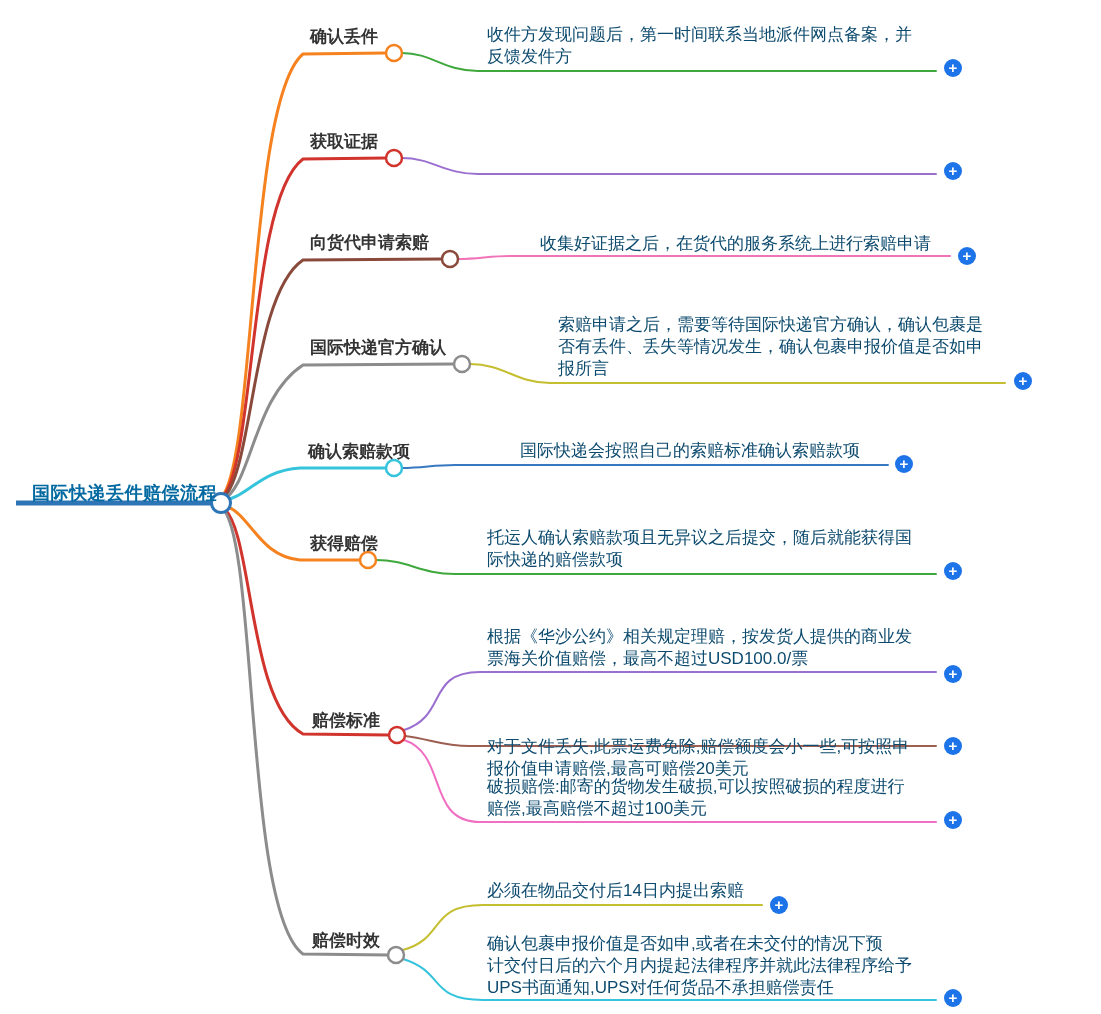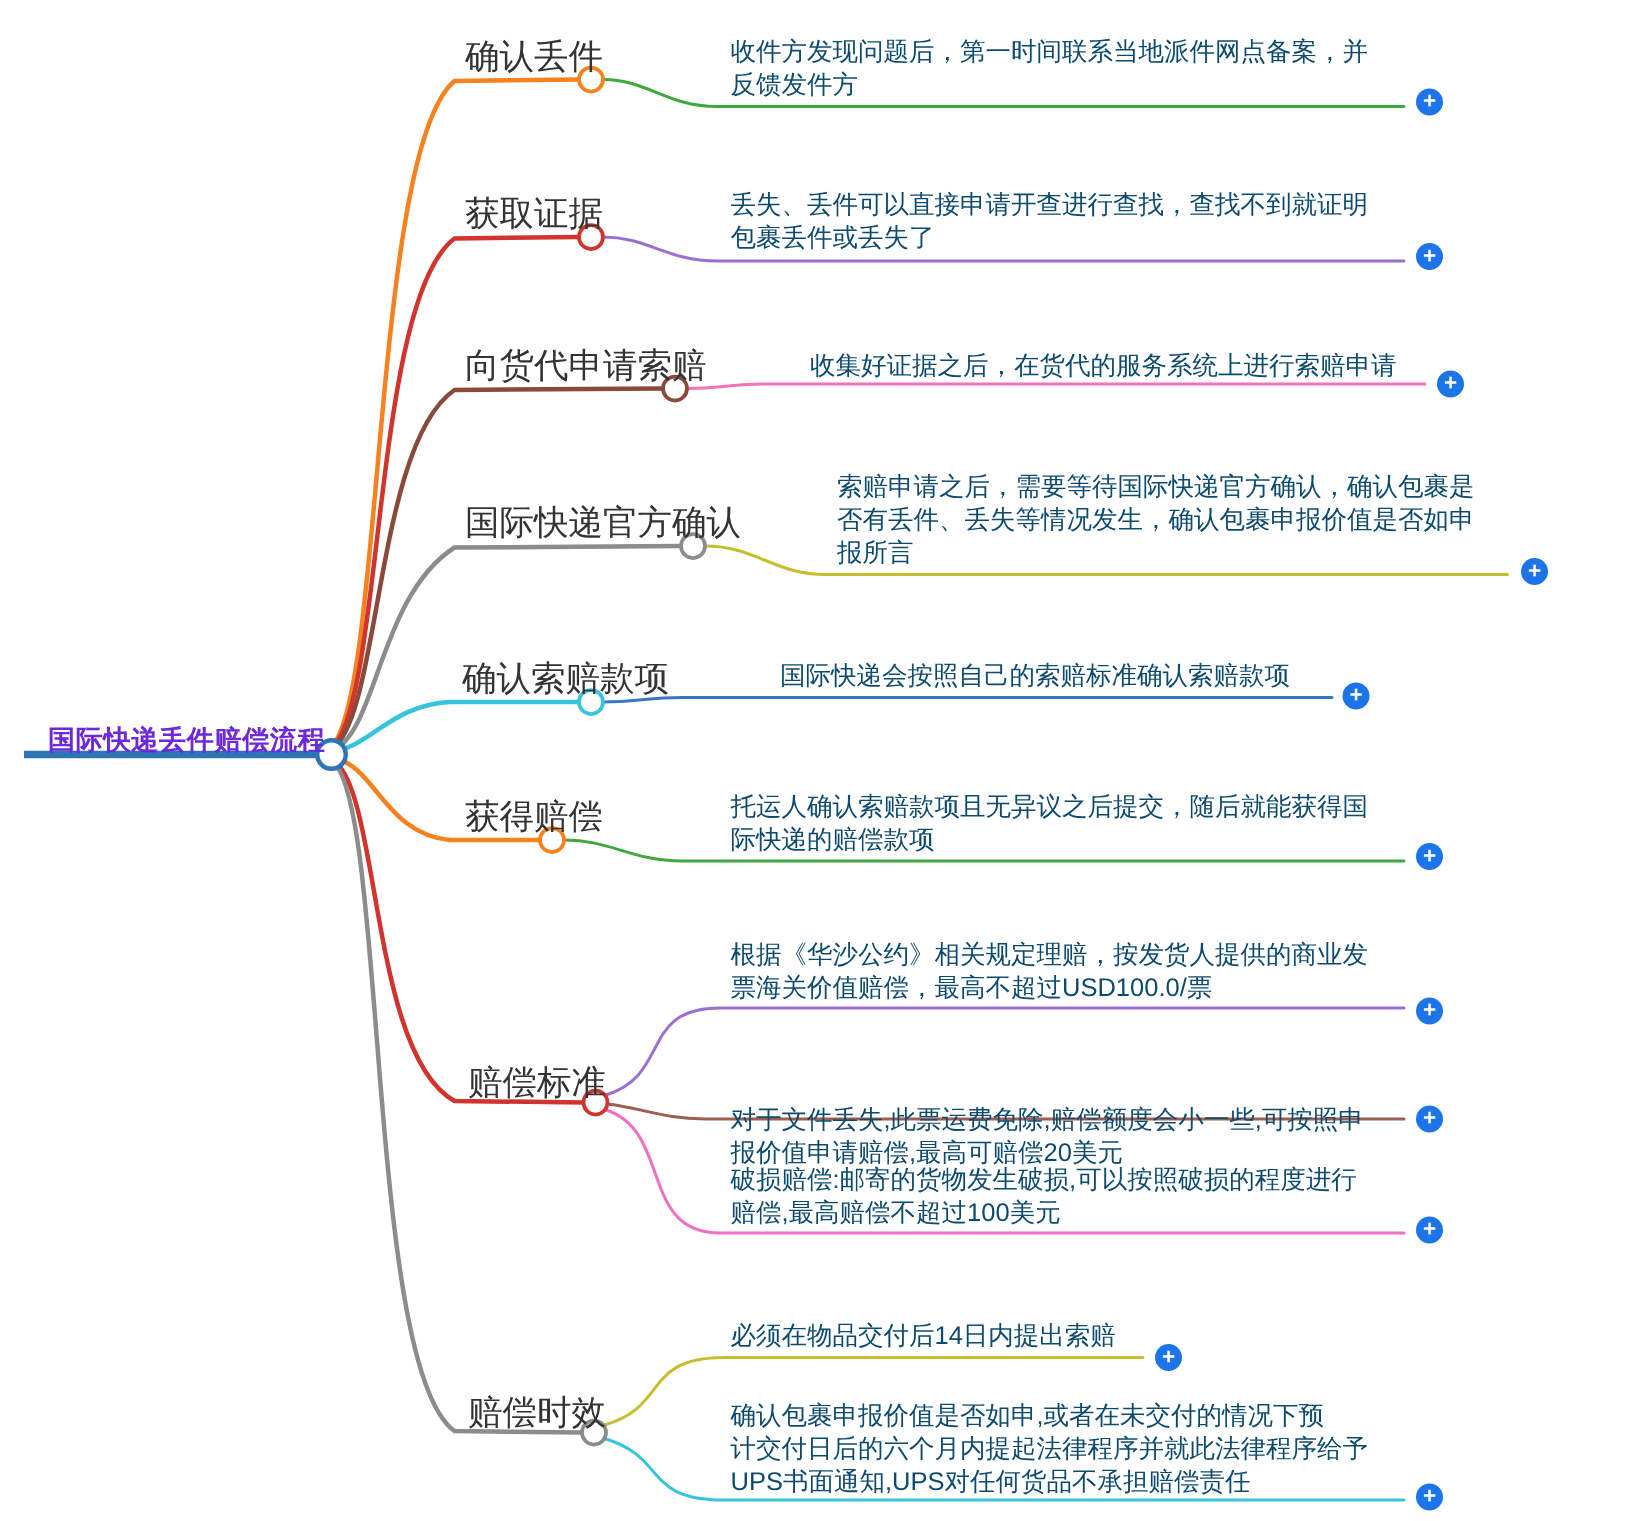--- a/index.html
+++ b/index.html
@@ -8,25 +8,25 @@
     font-family:"Liberation Sans","DejaVu Sans",sans-serif;
   }
   .canvas{position:absolute;inset:0;}
   svg.wires{position:absolute;left:0;top:0;}
   path.main{fill:none;stroke-width:3;stroke-linecap:round;}
   path.sub{fill:none;stroke-width:2;stroke-linecap:round;}
   path.rootline{fill:none;stroke-width:5;stroke-linecap:butt;}
   circle.node{fill:#ffffff;stroke-width:2.5;}
   circle.rootnode{fill:#ffffff;stroke-width:3;}
   .root-label{
-    position:absolute;left:32px;top:481px;font-size:18px;font-weight:bold;color:#6d28d9;
+    position:absolute;left:32px;top:481px;font-size:18px;font-weight:bold;color:#0369a1;
     letter-spacing:0.5px;white-space:nowrap;
   }
   .label{
-    position:absolute;font-size:23px;font-weight:normal;color:#333333;
+    position:absolute;font-size:17px;font-weight:bold;color:#333333;
     line-height:22px;white-space:nowrap;
   }
   .note{
     position:absolute;font-size:17px;color:#0c4a6e;line-height:22px;
     white-space:pre-line;
   }
   .plus{
     position:absolute;width:18px;height:18px;border-radius:50%;
     background:#1d74e8;color:#ffffff;text-align:center;
     font-size:15px;font-weight:bold;line-height:17px;
@@ -80,22 +80,20 @@
   <div class="label" style="left:310px;top:131px">获取证据</div>
   <div class="label" style="left:310px;top:232px">向货代申请索赔</div>
   <div class="label" style="left:310px;top:337px">国际快递官方确认</div>
   <div class="label" style="left:308px;top:441px">确认索赔款项</div>
   <div class="label" style="left:310px;top:533px">获得赔偿</div>
   <div class="label" style="left:312px;top:710px">赔偿标准</div>
   <div class="label" style="left:312px;top:930px">赔偿时效</div>
 
   <div class="note" style="left:487px;top:24px">收件方发现问题后，第一时间联系当地派件网点备案，并
 反馈发件方</div>
-  <div class="note" style="left:487px;top:126px">丢失、丢件可以直接申请开查进行查找，查找不到就证明
-包裹丢件或丢失了</div>
   <div class="note" style="left:540px;top:233px">收集好证据之后，在货代的服务系统上进行索赔申请</div>
   <div class="note" style="left:558px;top:314px">索赔申请之后，需要等待国际快递官方确认，确认包裹是
 否有丢件、丢失等情况发生，确认包裹申报价值是否如申
 报所言</div>
   <div class="note" style="left:487px;top:527px">托运人确认索赔款项且无异议之后提交，随后就能获得国
 际快递的赔偿款项</div>
   <div class="note" style="left:520px;top:440px">国际快递会按照自己的索赔标准确认索赔款项</div>
   <div class="note" style="left:487px;top:626px">根据《华沙公约》相关规定理赔，按发货人提供的商业发
 票海关价值赔偿，最高不超过USD100.0/票</div>
   <div class="note" style="left:487px;top:736px">对于文件丢失,此票运费免除,赔偿额度会小一些,可按照申

